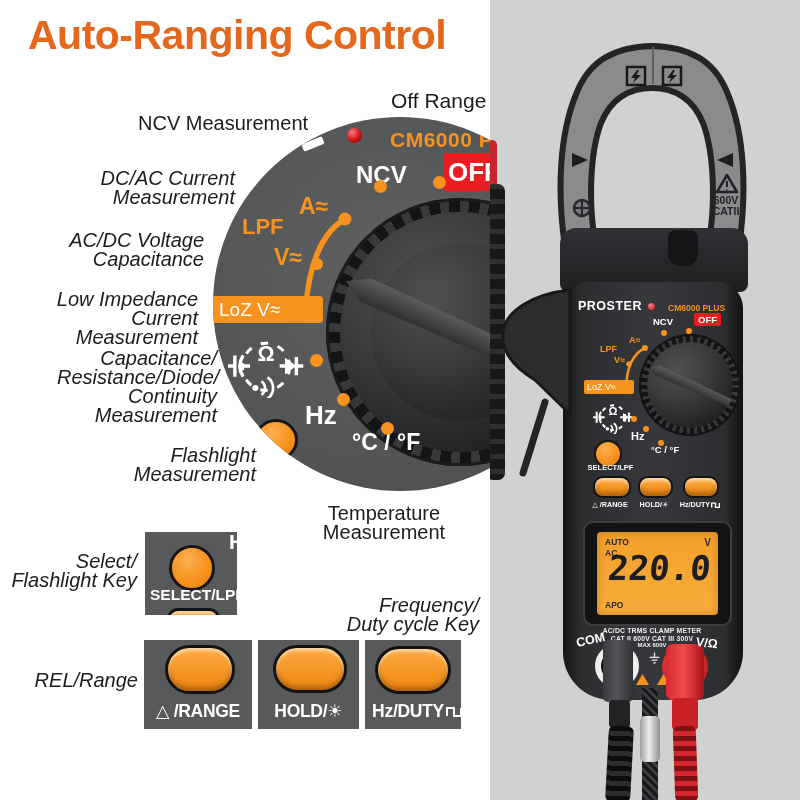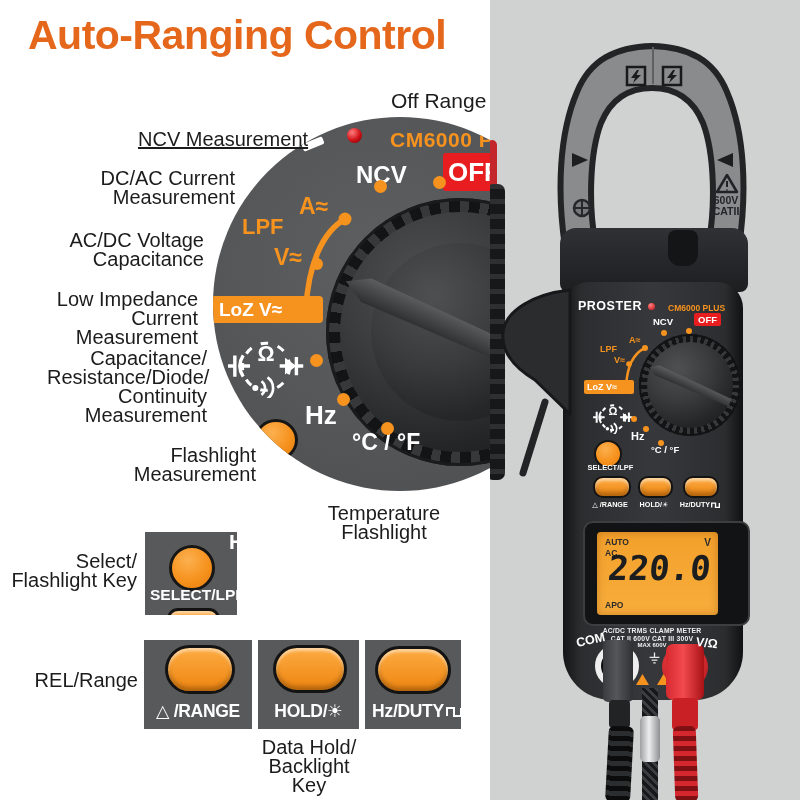--- a/index.html
+++ b/index.html
@@ -3,28 +3,28 @@
 <meta charset="utf-8">
 <style>
   html,body{margin:0;padding:0;background:#fff;}
   #stage{position:relative;width:800px;height:800px;overflow:hidden;
          font-family:"Liberation Sans","DejaVu Sans",sans-serif;background:#000000;}
   .abs{position:absolute;}
   
   #left-panel{position:absolute;left:0;top:0;width:490px;height:800px;background:#ffffff;overflow:hidden;z-index:1;}
   #title{position:absolute;left:28px;top:12px;font-size:41px;font-weight:bold;color:#e5671c;letter-spacing:-.5px;}
   .lbl{position:absolute;font-size:20px;line-height:19px;color:#1c1c1c;white-space:pre-line;}
-  .lbl.r{text-align:right;} .lbl.c{text-align:center;}
+  .lbl.r{text-align:right;font-style:italic;} .lbl.c{text-align:center;}
   
   #dial{position:absolute;left:213px;top:117px;width:374px;height:374px;border-radius:50%;
         background:radial-gradient(circle at 45% 40%,#5e5f61,#555658 55%,#4b4c4e 100%);overflow:hidden;}
   .dot{position:absolute;background:#f6921e;border-radius:50%;width:13px;height:13px;}
   .dtw{position:absolute;color:#fff;font-weight:bold;white-space:nowrap;}
   .dto{position:absolute;color:#f6921e;font-weight:bold;white-space:nowrap;}
-  .ozbox{position:absolute;background:#f6921e;color:#fff;font-weight:bold;border-radius:4px;
+  .ozbox{position:absolute;background:#f6921e;color:#fff;font-weight:normal;border-radius:4px;
          display:flex;align-items:center;white-space:nowrap;}
   .offbox{position:absolute;background:#e71d1f;color:#fff;font-weight:bold;border-radius:3px;
           display:flex;align-items:center;justify-content:center;white-space:nowrap;}
   .serr{position:absolute;border-radius:50%;
         background:repeating-conic-gradient(#37383a 0deg 4deg,#131415 4deg 9deg);
         box-shadow:0 0 0 3px #1a1b1c inset;}
   .knobtop{position:absolute;border-radius:50%;
         background:radial-gradient(circle at 36% 30%,#4e5052,#3a3b3d 40%,#242527 72%,#1a1b1c 100%);}
   .pointer{position:absolute;background:linear-gradient(180deg,#5d5f61,#2c2d2f);
         clip-path:polygon(0 50%,9% 4%,100% 16%,100% 84%,9% 96%);}
@@ -37,21 +37,21 @@
   .keylbl{position:absolute;color:#fff;font-weight:bold;white-space:nowrap;display:flex;align-items:center;justify-content:center;}
   
   #right-panel{position:absolute;left:490px;top:0;width:310px;height:800px;background:#d0d1d1;overflow:hidden;z-index:2;}
   .mdot{position:absolute;background:#f6921e;border-radius:50%;width:6px;height:6px;}
   .mtw{position:absolute;color:#fff;font-weight:bold;white-space:nowrap;}
   .mto{position:absolute;color:#f6921e;font-weight:bold;white-space:nowrap;}
   #meter-body{position:absolute;left:73px;top:282px;width:180px;height:418px;
         border-radius:26px 26px 48px 48px;
         background:linear-gradient(90deg,#141516,#2c2d2f 10%,#37383c 50%,#2c2d2f 90%,#101112);}
   #lcd-bezel{position:absolute;left:93px;top:521px;width:145px;height:101px;background:#121315;
-        border:2px solid #3c3e40;border-radius:10px;padding-left:18px;}
+        border:2px solid #3c3e40;border-radius:10px;}
   #lcd-screen{position:absolute;left:12px;top:9px;width:121px;height:83px;border-radius:4px;
         background:linear-gradient(180deg,#f3a02b,#f8ad3c);box-shadow:inset 0 0 8px rgba(120,60,0,.35);}
   .lcdtxt{position:absolute;color:#2b2b2b;font-weight:bold;}
   #lcd-value{position:absolute;left:10px;top:16px;width:105px;text-align:center;
         font-family:"DejaVu Sans Mono",monospace;font-weight:bold;font-size:34px;color:#1c1d1f;
         transform:skewX(-6deg);letter-spacing:0px;}
   .cable{position:absolute;}
 </style>
 </head>
 <body>
@@ -98,40 +98,40 @@
       </svg>
       <div class="dot" style="left:97px;top:237px;"></div>
       <div class="dtw" style="left:92px;top:283px;font-size:26px;">Hz</div>
       <div class="dot" style="left:124px;top:276px;"></div>
       <div class="dtw" style="left:139px;top:312px;font-size:23px;">°C / °F</div>
       <div class="dot" style="left:168px;top:305px;"></div>
       <div class="roundbtn" style="left:41px;top:302px;width:38px;height:36px;"></div>
     </div>
 
     <div class="lbl" style="left:391px;top:91px;font-size:21px;">Off Range</div>
-    <div class="lbl" style="left:138px;top:130px;text-decoration:underline;">NCV Measurement</div>
+    <div class="lbl" style="left:138px;top:114px;">NCV Measurement</div>
     <div class="lbl r" style="left:85px;top:169px;width:150px;">DC/AC Current
 Measurement</div>
     <div class="lbl r" style="left:54px;top:231px;width:150px;">AC/DC Voltage
 Capacitance</div>
     <div class="lbl r" style="left:4px;top:290px;width:194px;">Low Impedance
 Current Measurement</div>
-    <div class="lbl r" style="left:47px;top:349px;width:160px;">Capacitance/
+    <div class="lbl r" style="left:57px;top:349px;width:160px;">Capacitance/
 Resistance/Diode/
 Continuity
 Measurement</div>
     <div class="lbl r" style="left:106px;top:446px;width:150px;">Flashlight
 Measurement</div>
     <div class="lbl c" style="left:321px;top:504px;width:126px;">Temperature
-Flashlight</div>
+Measurement</div>
     <div class="lbl r" style="left:0px;top:671px;width:138px;">REL/Range</div>
     <div class="lbl r" style="left:0px;top:552px;width:137px;">Select/
 Flashlight Key</div>
-    <div class="lbl c" style="left:250px;top:738px;width:118px;">Data Hold/
-Backlight Key</div>
+    <div class="lbl r" style="left:329px;top:596px;width:150px;">Frequency/
+Duty cycle Key</div>
 
     <div class="panel" style="left:145px;top:532px;width:92px;height:83px;">
       <div class="keylbl" style="left:84px;top:-2px;font-size:21px;">H</div>
       <div class="roundbtn" style="left:24px;top:13px;width:40px;height:40px;"></div>
       <div class="keylbl" style="left:5px;top:54px;font-size:15.5px;">SELECT/LPF</div>
       <div class="pill" style="left:22px;top:76px;width:47px;height:16px;"></div>
     </div>
 
     <div class="panel" style="left:144px;top:640px;width:108px;height:89px;">
       <div class="pill" style="left:21px;top:5px;width:64px;height:43px;"></div>

